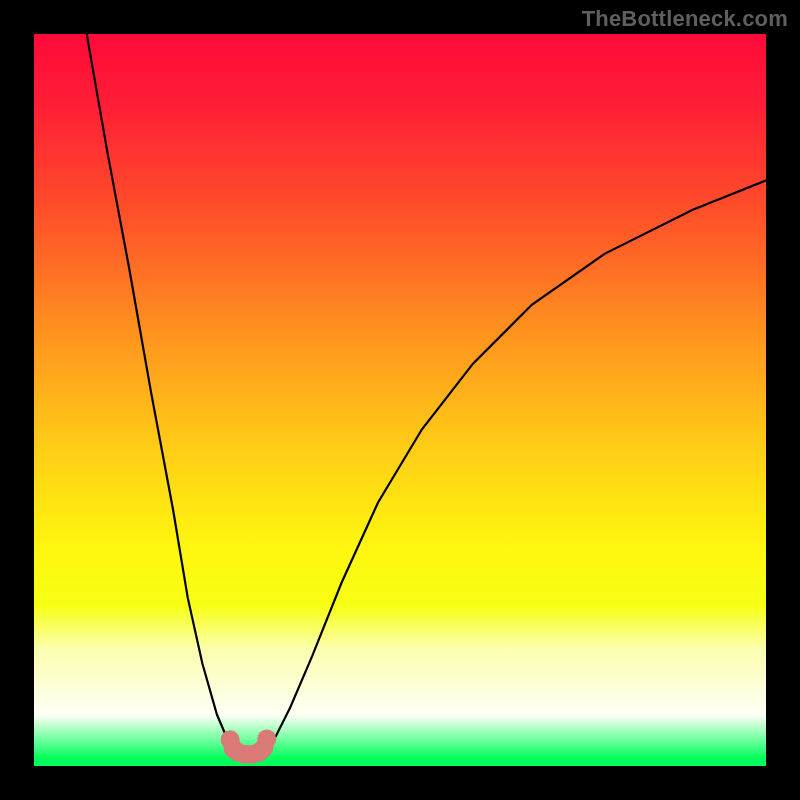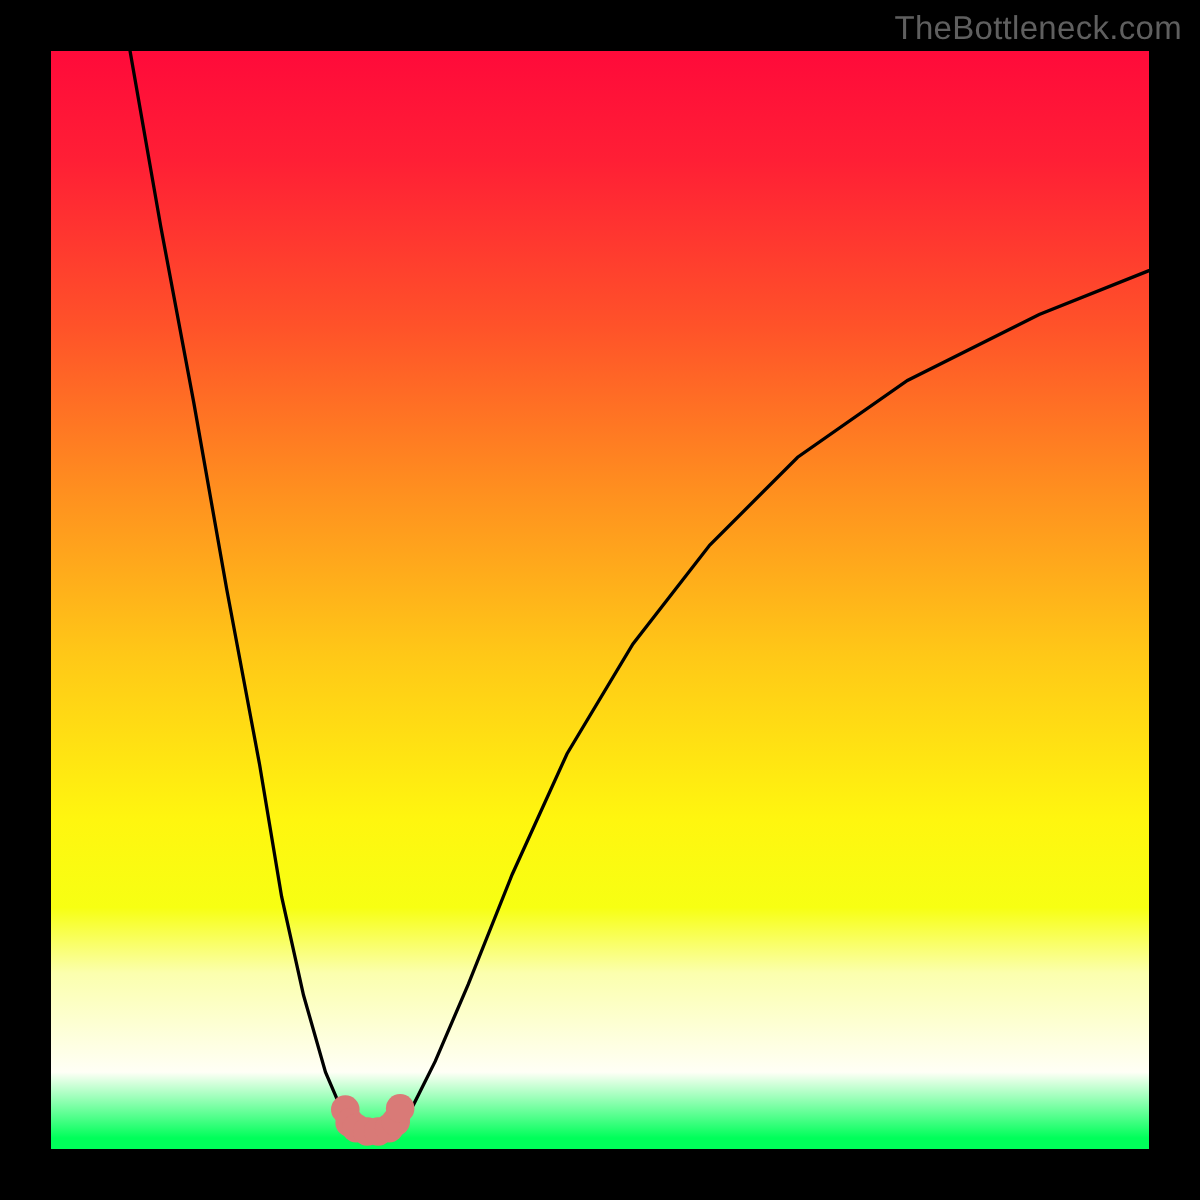--- a/index.html
+++ b/index.html
@@ -29,21 +29,21 @@
       #00ff5a 99%,
       #00ff5a 100%
     );
   }
   .watermark {
     position: absolute;
     top: 6px;
     right: 12px;
     font-family: Arial, Helvetica, sans-serif;
     font-size: 22px;
-    font-weight: 400;
+    font-weight: 700;
     color: #5f5f5f;
     letter-spacing: 0.2px;
     margin-left: 19px;
   }
   svg.curves {
     position: absolute;
     left: 0; top: 0;
     width: 732px; height: 732px;
   }
   .black-curve {

